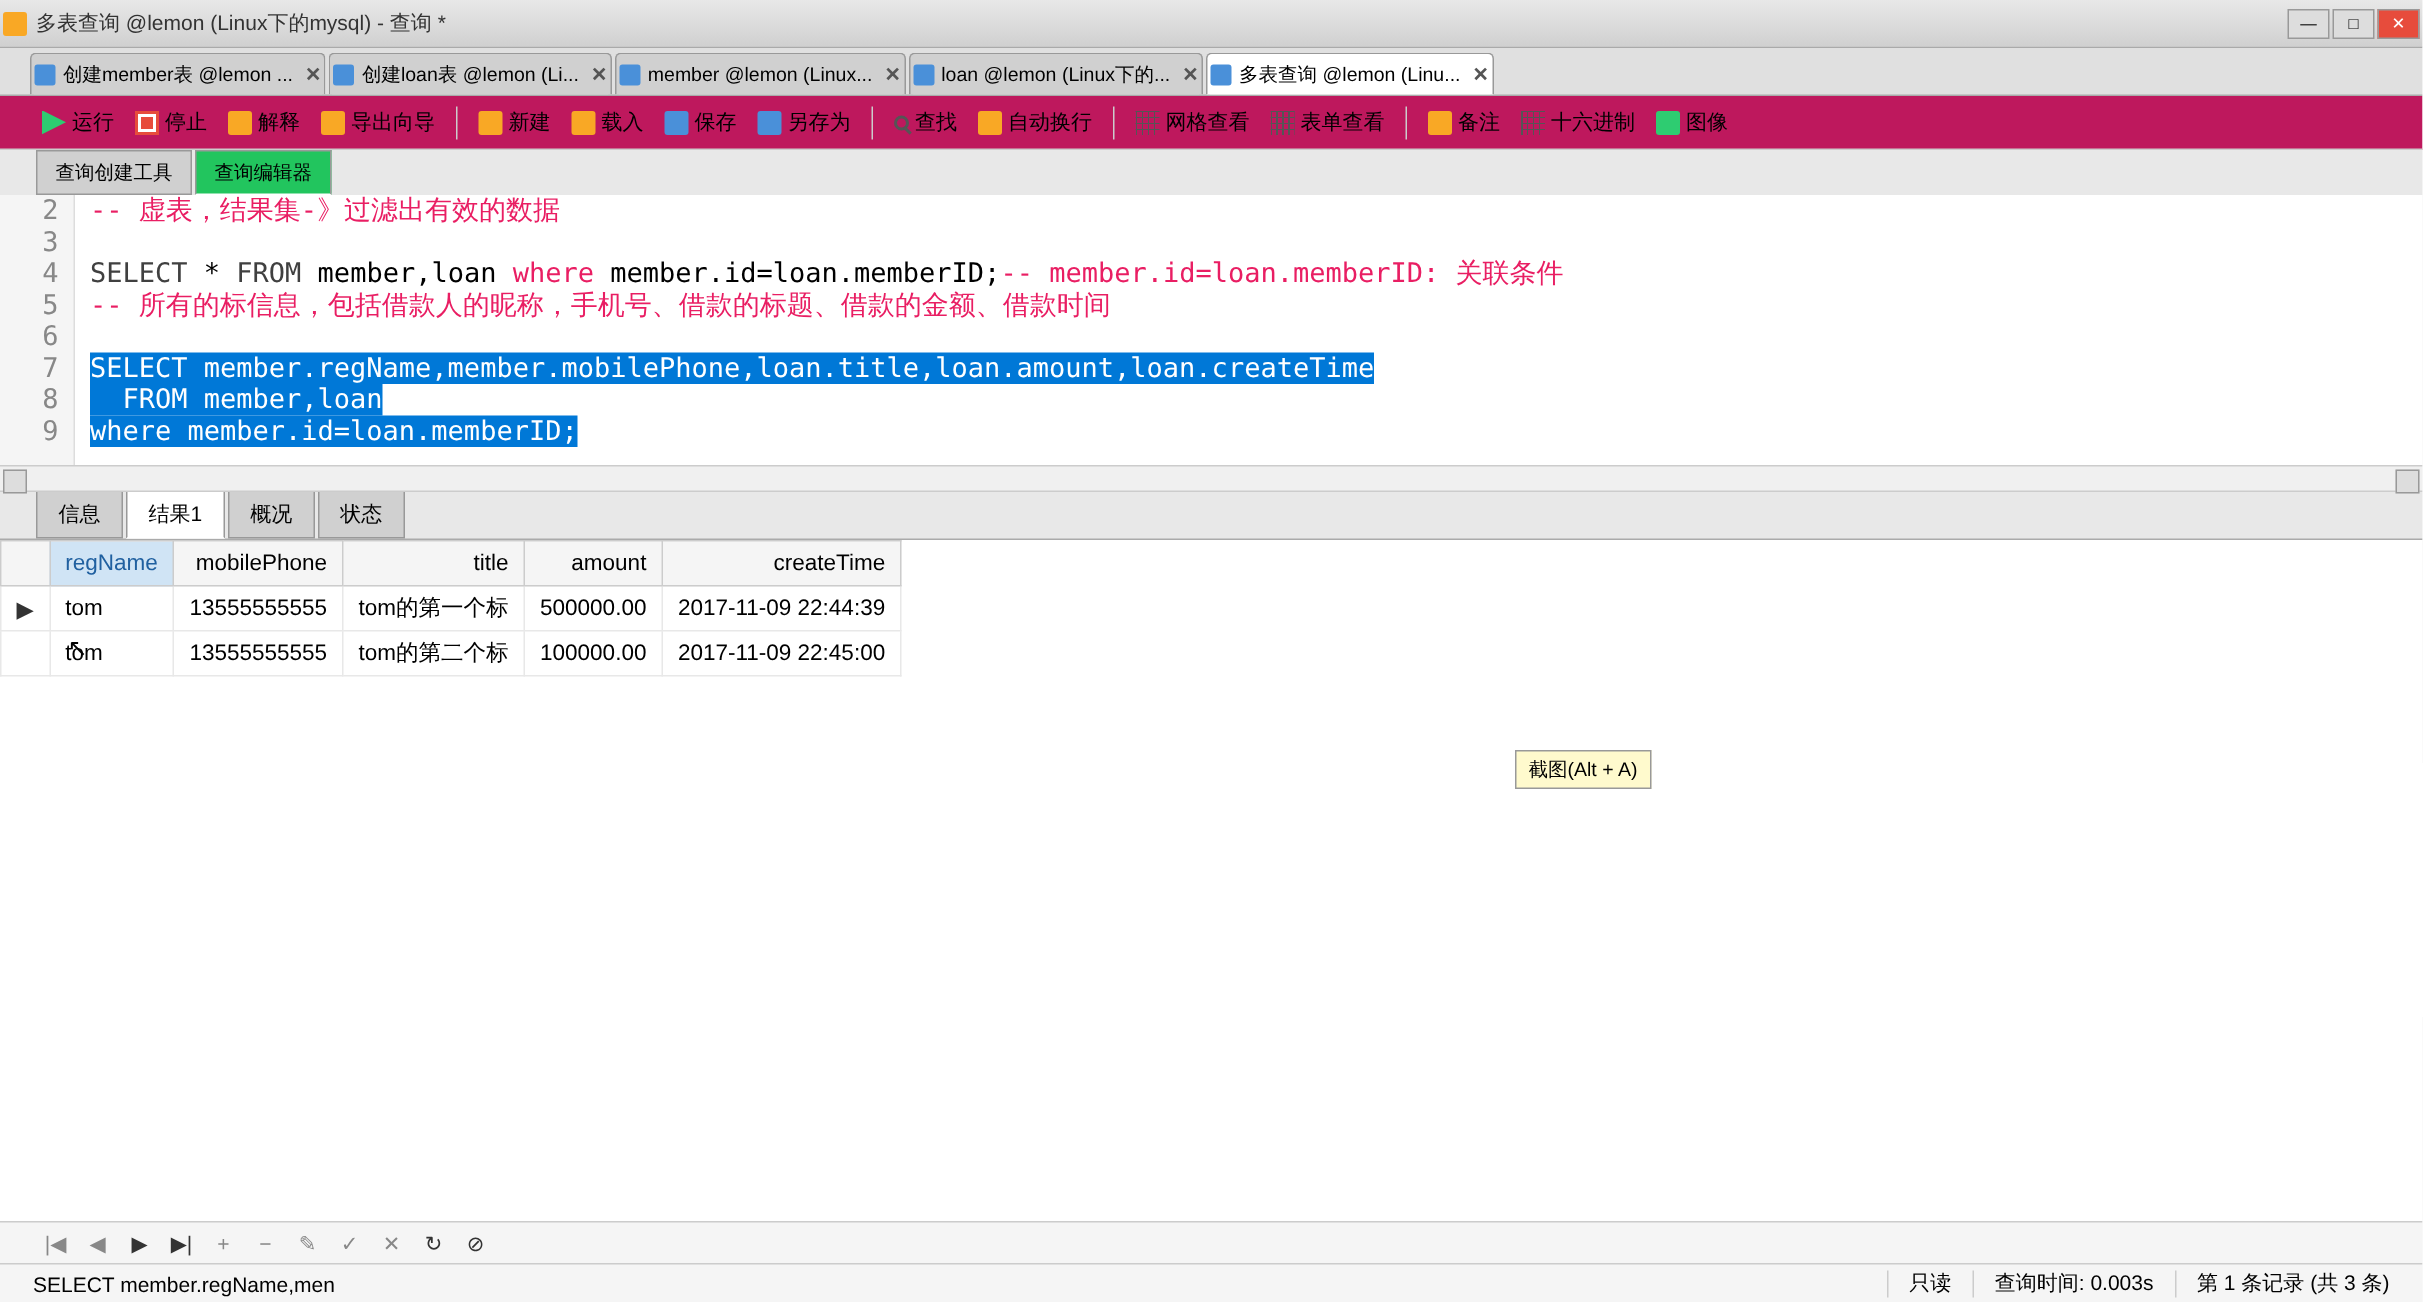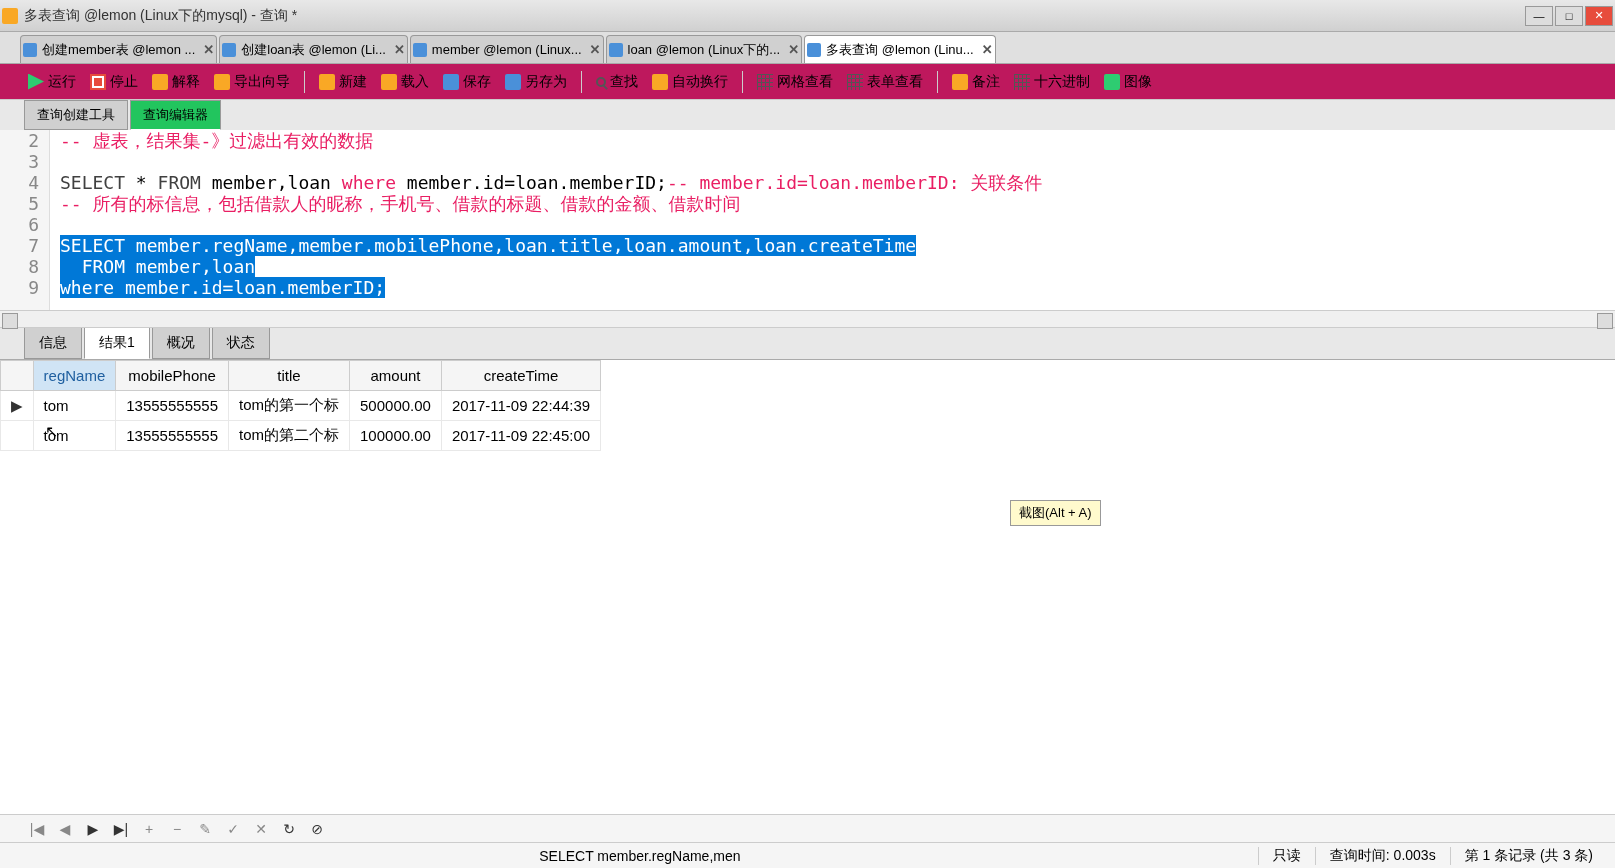--- a/index.html
+++ b/index.html
@@ -62,34 +62,34 @@
 .hscroll::after { right: 2px; }
 
 
 .res-tabs { height: 32px; background: #e8e8e8; display: flex; align-items: flex-end; padding: 0 24px; border-bottom: 1px solid #aaa; }
 .res-tab { padding: 6px 14px; background: #d0d0d0; border: 1px solid #999; margin-right: 2px; cursor: pointer; font-size: 14px; }
 .res-tab.active { background: #fff; border-bottom: 1px solid #fff; }
 
 
 .grid-wrap { flex: 1; background: #fff; overflow: auto; position: relative; }
 .grid { border-collapse: collapse; font-size: 15px; }
-.grid th { background: #f5f5f5; border: 1px solid #ccc; padding: 6px 10px; text-align: center; font-weight: normal; }
+.grid th { background: #f5f5f5; border: 1px solid #ccc; padding: 6px 10px; text-align: right; font-weight: normal; }
 .grid th.sel-col { background: #d0e4f5; color: #2060a0; }
 .grid td { border: 1px solid #e8e8e8; padding: 5px 10px; }
 .row-ind { width: 18px; text-align: center; color: #333; }
 .tooltip { position: absolute; left: 1010px; top: 140px; background: #fffacd; border: 1px solid #999; padding: 3px 8px; font-size: 13px; }
 .cursor-arrow { position: absolute; left: 45px; top: 62px; font-size: 16px; pointer-events: none; }
 
 
 .nav-bar { height: 28px; background: #f5f5f5; border-top: 1px solid #ccc; display: flex; align-items: center; padding: 0 28px; gap: 10px; }
 .nav-btn { width: 18px; height: 18px; display: flex; align-items: center; justify-content: center; color: #888; cursor: pointer; font-size: 14px; }
 .nav-btn.enabled { color: #333; }
 
 
-.statusbar { height: 26px; background: #f5f5f5; border-top: 1px solid #ccc; display: flex; align-items: center; padding: 0 8px; font-size: 14px; text-align: center; }
+.statusbar { height: 26px; background: #f5f5f5; border-top: 1px solid #ccc; display: flex; align-items: center; padding: 0 8px; font-size: 14px; }
 .status-left { flex: 1; padding-left: 14px; }
 .status-seg { padding: 0 14px; border-left: 1px solid #ccc; }
 </style>
 </head>
 <body>
 
 <div class="window">
 
   <div class="titlebar">
     <div class="titlebar-icon"></div>

